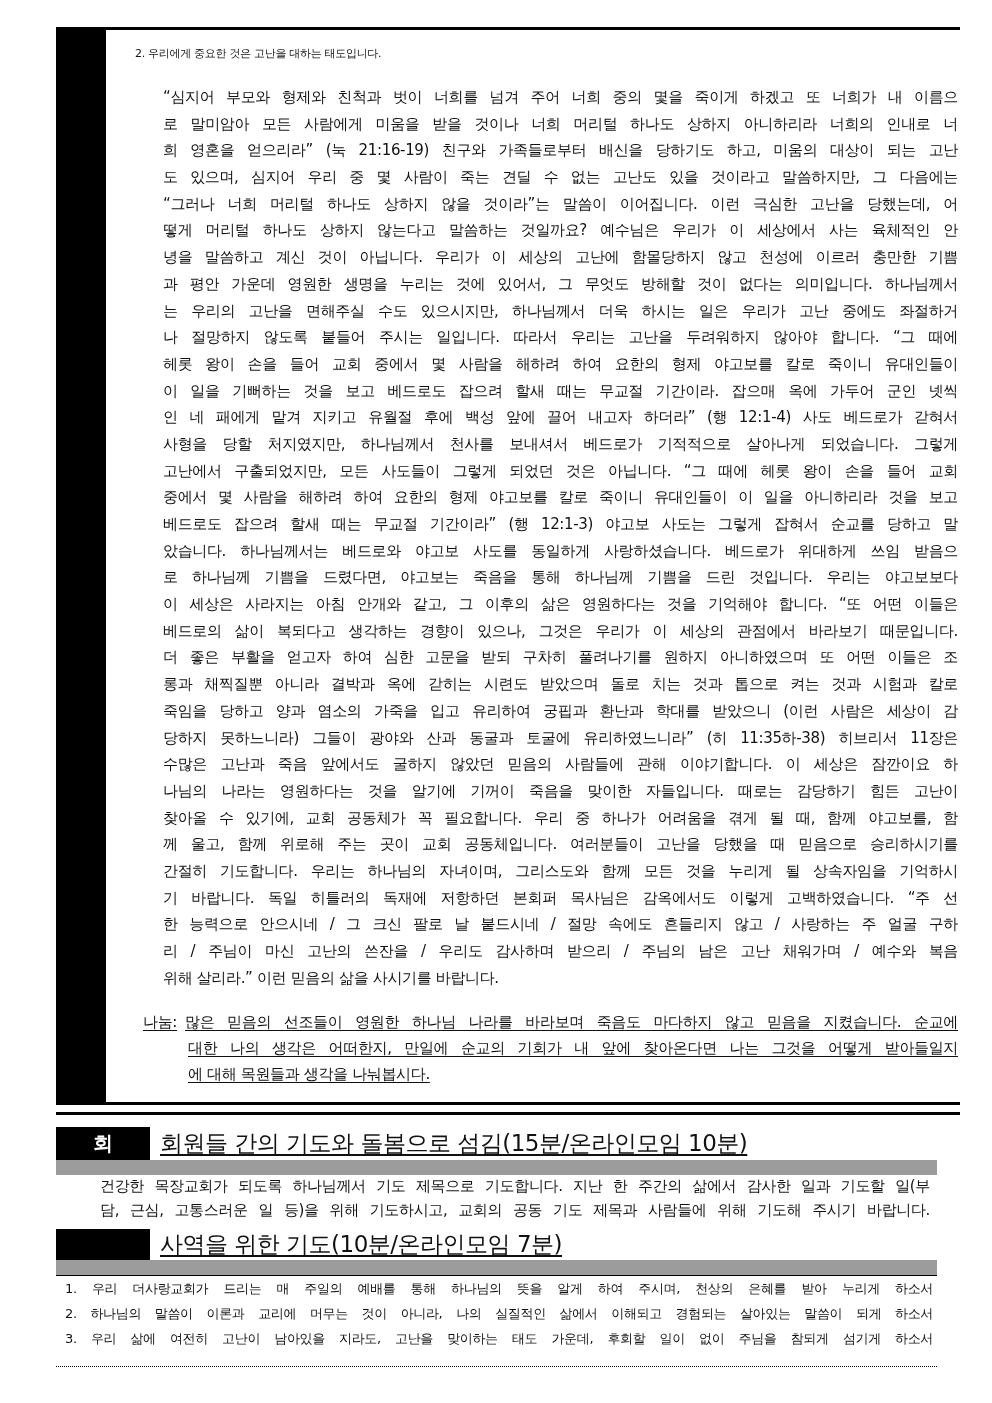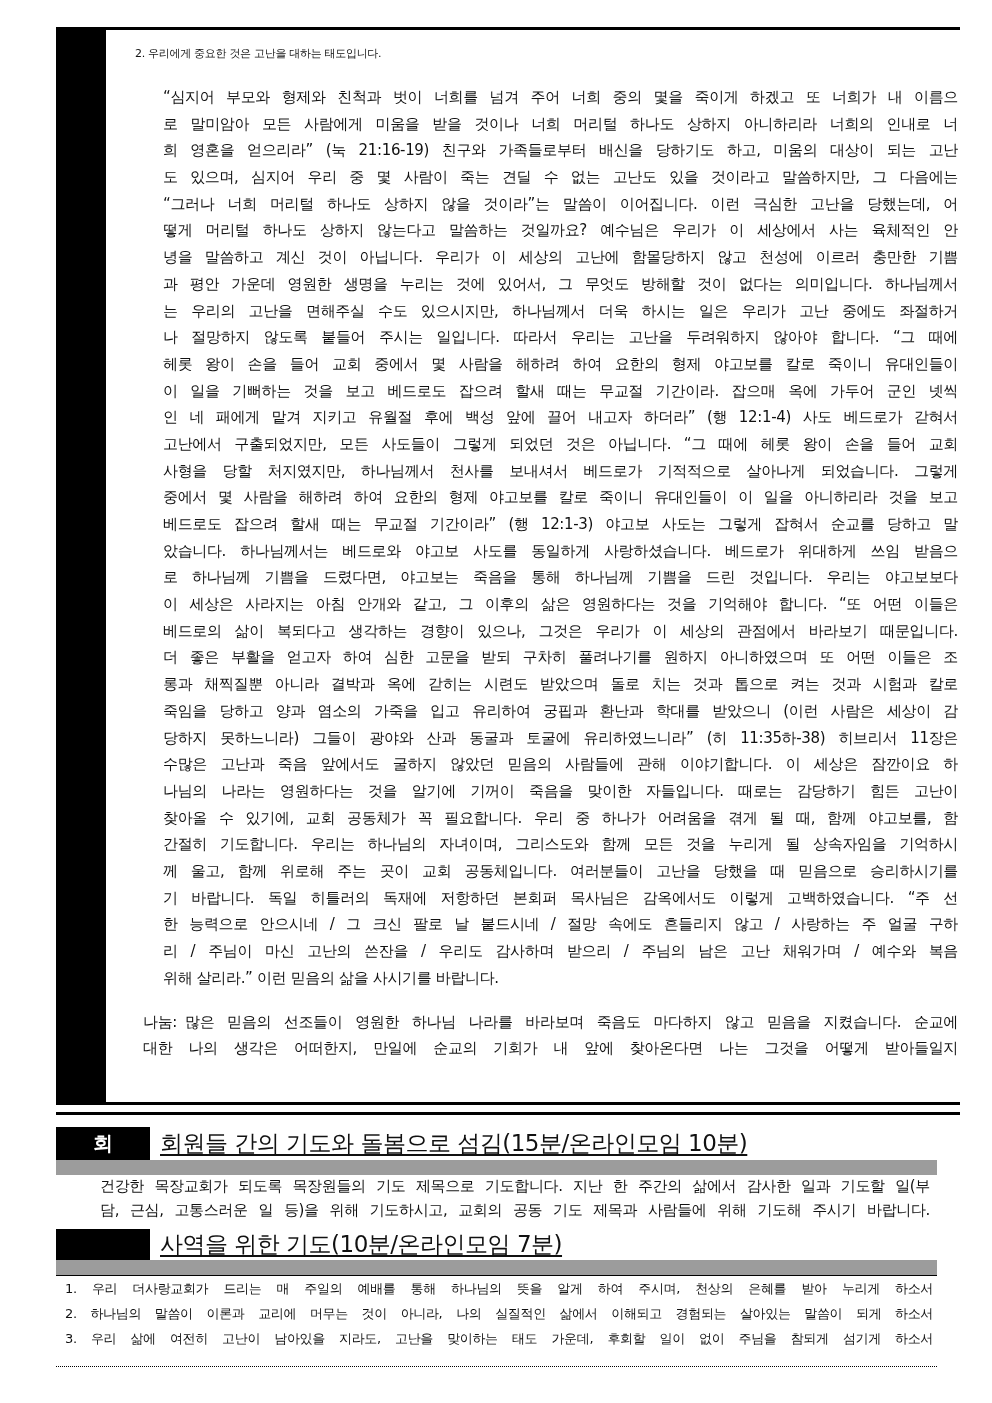--- a/index.html
+++ b/index.html
@@ -16,22 +16,22 @@
   .side-bar { left: 0; top: 0; width: 50px; height: 100%; background: #000; }
   .line {
     display: block; height: 26.7px; line-height: 26.7px; font-size: 15px;
     letter-spacing: -0.35px; white-space: normal; overflow: hidden;
     text-align: justify; text-align-last: justify;
   }
   .line.last { text-align-last: left; }
   .heading { left: 135px; top: 41px; font-size: 11px; line-height: 26px; letter-spacing: -0.3px; white-space: nowrap; }
   .para { left: 163px; top: 84px; width: 795px; }
   .share { left: 143px; top: 1009px; width: 815px; }
-  .share .line { height: 26px; line-height: 26px; text-underline-offset: 3px; }
-  .share .cont { }
+  .share .line { height: 26px; line-height: 26px; text-decoration: underline; text-underline-offset: 3px; }
+  .share .cont { margin-left: 45px; }
   .share .label { margin-right: 8px; }
   .sep { left: 56px; top: 1112px; width: 904px; height: 3px; background: #000; }
   .badge {
     left: 56px; width: 94px; background: #000; color: #fff;
     font-weight: bold; font-size: 20px; text-align: center;
   }
   .sec-title {
     left: 160px; font-size: 23px; letter-spacing: -0.5px;
     text-decoration: underline; text-underline-offset: 3px; white-space: nowrap;
     font-family: "DejaVu Sans", sans-serif;
@@ -59,55 +59,56 @@
   <span class="line">도 있으며, 심지어 우리 중 몇 사람이 죽는 견딜 수 없는 고난도 있을 것이라고 말씀하지만, 그 다음에는</span>
   <span class="line">“그러나 너희 머리털 하나도 상하지 않을 것이라”는 말씀이 이어집니다. 이런 극심한 고난을 당했는데, 어</span>
   <span class="line">떻게 머리털 하나도 상하지 않는다고 말씀하는 것일까요? 예수님은 우리가 이 세상에서 사는 육체적인 안</span>
   <span class="line">녕을 말씀하고 계신 것이 아닙니다. 우리가 이 세상의 고난에 함몰당하지 않고 천성에 이르러 충만한 기쁨</span>
   <span class="line">과 평안 가운데 영원한 생명을 누리는 것에 있어서, 그 무엇도 방해할 것이 없다는 의미입니다. 하나님께서</span>
   <span class="line">는 우리의 고난을 면해주실 수도 있으시지만, 하나님께서 더욱 하시는 일은 우리가 고난 중에도 좌절하거</span>
   <span class="line">나 절망하지 않도록 붙들어 주시는 일입니다. 따라서 우리는 고난을 두려워하지 않아야 합니다. “그 때에</span>
   <span class="line">헤롯 왕이 손을 들어 교회 중에서 몇 사람을 해하려 하여 요한의 형제 야고보를 칼로 죽이니 유대인들이</span>
   <span class="line">이 일을 기뻐하는 것을 보고 베드로도 잡으려 할새 때는 무교절 기간이라. 잡으매 옥에 가두어 군인 넷씩</span>
   <span class="line">인 네 패에게 맡겨 지키고 유월절 후에 백성 앞에 끌어 내고자 하더라” (행 12:1-4) 사도 베드로가 갇혀서</span>
+  <span class="line">사형을 당할 처지였지만, 하나님께서 천사를 보내셔서 베드로가 기적적으로 살아나게 되었습니다. 그렇게</span>
   <span class="line">고난에서 구출되었지만, 모든 사도들이 그렇게 되었던 것은 아닙니다. “그 때에 헤롯 왕이 손을 들어 교회</span>
-  <span class="line">사형을 당할 처지였지만, 하나님께서 천사를 보내셔서 베드로가 기적적으로 살아나게 되었습니다. 그렇게</span>
   <span class="line">중에서 몇 사람을 해하려 하여 요한의 형제 야고보를 칼로 죽이니 유대인들이 이 일을 아니하리라 것을 보고</span>
   <span class="line">베드로도 잡으려 할새 때는 무교절 기간이라” (행 12:1-3) 야고보 사도는 그렇게 잡혀서 순교를 당하고 말</span>
   <span class="line">았습니다. 하나님께서는 베드로와 야고보 사도를 동일하게 사랑하셨습니다. 베드로가 위대하게 쓰임 받음으</span>
   <span class="line">로 하나님께 기쁨을 드렸다면, 야고보는 죽음을 통해 하나님께 기쁨을 드린 것입니다. 우리는 야고보보다</span>
   <span class="line">이 세상은 사라지는 아침 안개와 같고, 그 이후의 삶은 영원하다는 것을 기억해야 합니다. “또 어떤 이들은</span>
   <span class="line">베드로의 삶이 복되다고 생각하는 경향이 있으나, 그것은 우리가 이 세상의 관점에서 바라보기 때문입니다.</span>
   <span class="line">더 좋은 부활을 얻고자 하여 심한 고문을 받되 구차히 풀려나기를 원하지 아니하였으며 또 어떤 이들은 조</span>
   <span class="line">롱과 채찍질뿐 아니라 결박과 옥에 갇히는 시련도 받았으며 돌로 치는 것과 톱으로 켜는 것과 시험과 칼로</span>
   <span class="line">죽임을 당하고 양과 염소의 가죽을 입고 유리하여 궁핍과 환난과 학대를 받았으니 (이런 사람은 세상이 감</span>
   <span class="line">당하지 못하느니라) 그들이 광야와 산과 동굴과 토굴에 유리하였느니라” (히 11:35하-38) 히브리서 11장은</span>
   <span class="line">수많은 고난과 죽음 앞에서도 굴하지 않았던 믿음의 사람들에 관해 이야기합니다. 이 세상은 잠깐이요 하</span>
   <span class="line">나님의 나라는 영원하다는 것을 알기에 기꺼이 죽음을 맞이한 자들입니다. 때로는 감당하기 힘든 고난이</span>
   <span class="line">찾아올 수 있기에, 교회 공동체가 꼭 필요합니다. 우리 중 하나가 어려움을 겪게 될 때, 함께 야고보를, 함</span>
+  <span class="line">께 울고, 함께 위로해 주는 곳이 교회 공동체입니다. 여러분들이 고난을 당했을 때 믿음으로 승리하시기를</span>
   <span class="line">간절히 기도합니다. 우리는 하나님의 자녀이며, 그리스도와 함께 모든 것을 누리게 될 상속자임을 기억하시</span>
-  <span class="line">께 울고, 함께 위로해 주는 곳이 교회 공동체입니다. 여러분들이 고난을 당했을 때 믿음으로 승리하시기를</span>
   <span class="line">기 바랍니다. 독일 히틀러의 독재에 저항하던 본회퍼 목사님은 감옥에서도 이렇게 고백하였습니다. “주 선</span>
   <span class="line">한 능력으로 안으시네 / 그 크신 팔로 날 붙드시네 / 절망 속에도 흔들리지 않고 / 사랑하는 주 얼굴 구하</span>
   <span class="line">리 / 주님이 마신 고난의 쓴잔을 / 우리도 감사하며 받으리 / 주님의 남은 고난 채워가며 / 예수와 복음</span>
   <span class="line last">위해 살리라.” 이런 믿음의 삶을 사시기를 바랍니다.</span>
 </div>
 
 <div class="abs share">
   <span class="line"><span class="label">나눔:</span><span>많은 믿음의 선조들이 영원한 하나님 나라를 바라보며 죽음도 마다하지 않고 믿음을 지켰습니다. 순교에</span></span>
   <span class="line cont">대한 나의 생각은 어떠한지, 만일에 순교의 기회가 내 앞에 찾아온다면 나는 그것을 어떻게 받아들일지</span>
+  <span class="line cont last">에 대해 목원들과 생각을 나눠봅시다.</span>
 </div>
 
 <div class="abs sep"></div>
 
 <div class="abs badge" style="top:1127px;height:33px;line-height:33px;">회</div>
 <div class="abs sec-title" style="top:1127px;height:33px;line-height:33px;">회원들 간의 기도와 돌봄으로 섬김(15분/온라인모임 10분)</div>
 <div class="abs gray-bar" style="top:1160px;"></div>
 <div class="abs body1">
-  <span class="line">건강한 목장교회가 되도록 목장원들의 기도 제목으로 기도합니다. 지난 한 주간의 삶에서 감사한 일과 기도할 일(부</span>
+  <span class="line">건강한 목장교회가 되도록 하나님께서 기도 제목으로 기도합니다. 지난 한 주간의 삶에서 감사한 일과 기도할 일(부</span>
   <span class="line">담, 근심, 고통스러운 일 등)을 위해 기도하시고, 교회의 공동 기도 제목과 사람들에 위해 기도해 주시기 바랍니다.</span>
 </div>
 
 <div class="abs badge" style="top:1229px;height:31px;line-height:31px;"></div>
 <div class="abs sec-title" style="top:1229px;height:31px;line-height:31px;">사역을 위한 기도(10분/온라인모임 7분)</div>
 <div class="abs gray-bar" style="top:1260px;border-bottom:1px solid #000;"></div>
 <div class="abs list">
   <span class="line">1. 우리 더사랑교회가 드리는 매 주일의 예배를 통해 하나님의 뜻을 알게 하여 주시며, 천상의 은혜를 받아 누리게 하소서</span>
   <span class="line">2. 하나님의 말씀이 이론과 교리에 머무는 것이 아니라, 나의 실질적인 삶에서 이해되고 경험되는 살아있는 말씀이 되게 하소서</span>
   <span class="line">3. 우리 삶에 여전히 고난이 남아있을 지라도, 고난을 맞이하는 태도 가운데, 후회할 일이 없이 주님을 참되게 섬기게 하소서</span>

